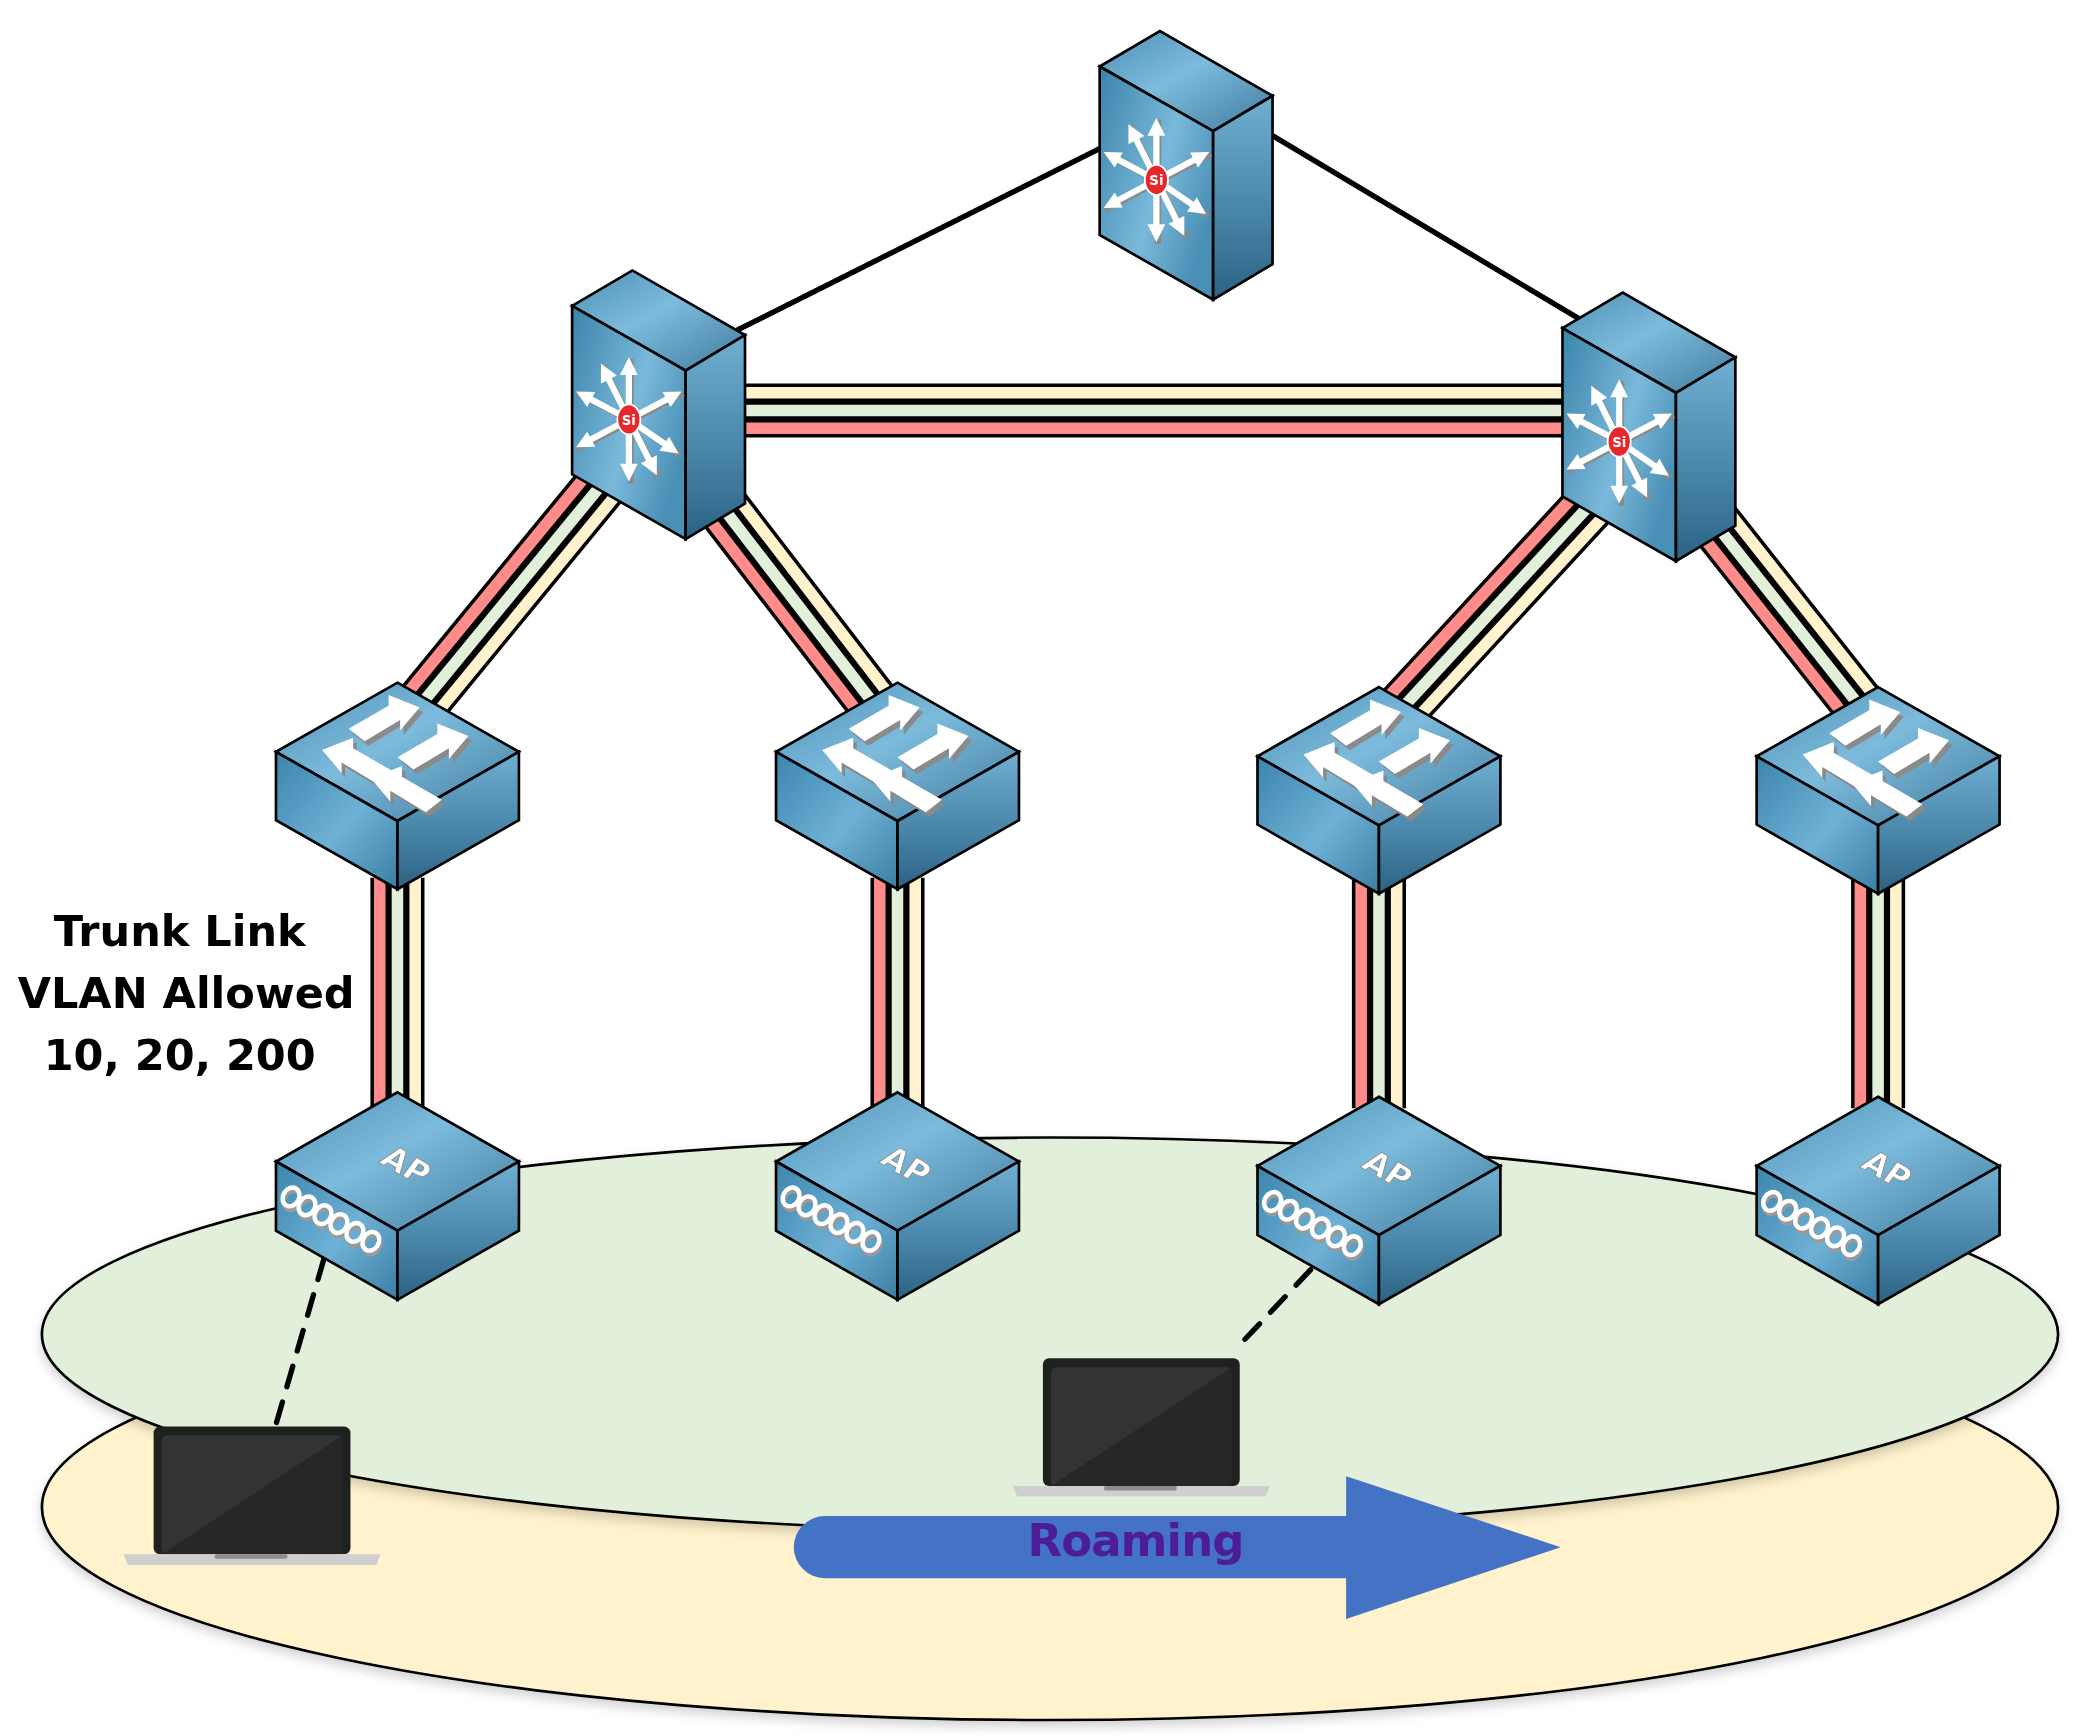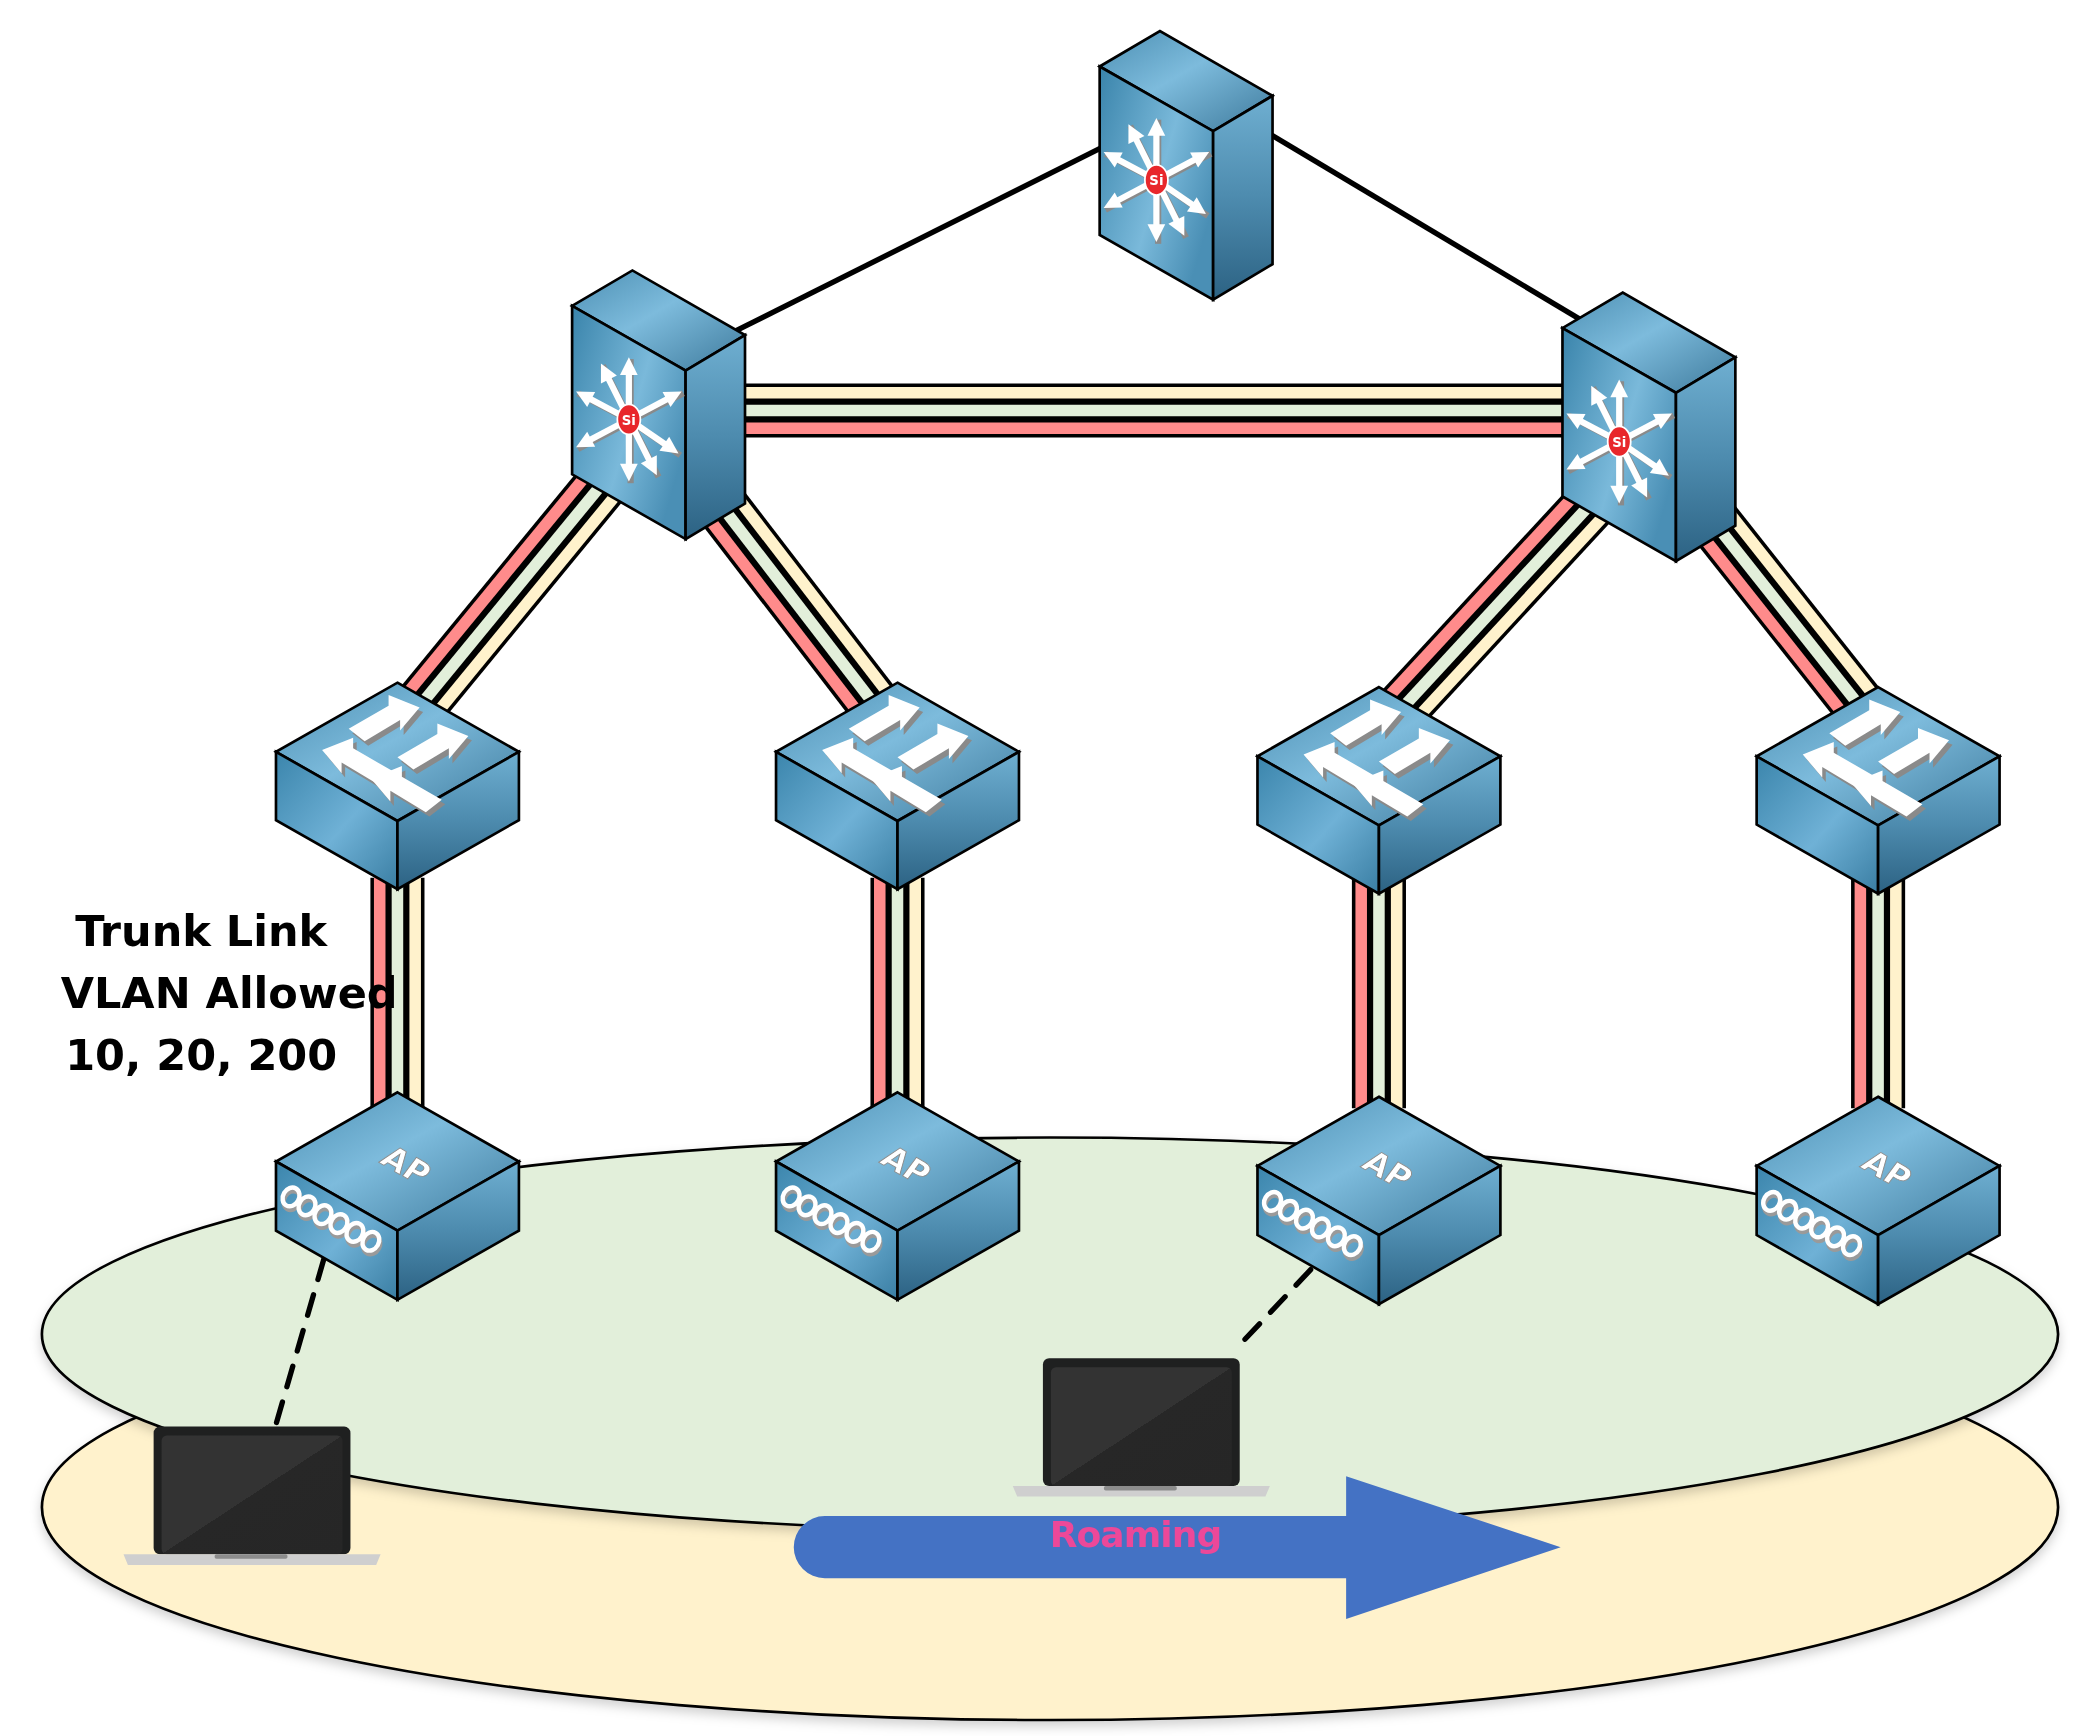--- a/index.html
+++ b/index.html
@@ -1,20 +1,20 @@
 <!DOCTYPE html>
 <html style="font-size:14px"><head>
 <meta charset="utf-8">
 <style>
   html, body { margin: 0; padding: 0; background: #ffffff; }
   body { width: 2100px; height: 1736px; position: relative; overflow: hidden; font-family: "Liberation Sans", "DejaVu Sans", sans-serif; }
   #stage { position: absolute; left: 0; top: 0; width: 2100px; height: 1736px; }
   #trunk-label { position: absolute; left: 17.7px; top: 900px; width: 324px; text-align: center; font-size: 43px; line-height: 62px; color: #000; font-family: "DejaVu Sans", sans-serif; font-weight: bold; }
-  #trunk-label div { white-space: nowrap; margin-left: 43px; }
-  #roaming-text { position: absolute; left: 887px; top: 1514px; width: 497px; text-align: center; font-size: 36px; color: #ec4899; font-family: "DejaVu Sans", sans-serif; font-weight: bold; letter-spacing: -0.9px; }
+  #trunk-label div { white-space: nowrap; }
+  #roaming-text { position: absolute; left: 887px; top: 1514px; width: 497px; text-align: center; font-size: 45px; color: #4c1d95; font-family: "DejaVu Sans", sans-serif; font-weight: bold; letter-spacing: -0.9px; }
 </style>
 </head>
 <body>
 
 <svg id="stage" width="2100" height="1736" viewBox="0 0 2368 1958" xmlns="http://www.w3.org/2000/svg">
   <defs>
     <linearGradient id="gTop" x1="0" y1="0" x2="1" y2="1">
       <stop offset="0" stop-color="#4C8FB3"></stop>
       <stop offset="0.45" stop-color="#7DBBDC"></stop>
       <stop offset="1" stop-color="#3E7A9C"></stop>

